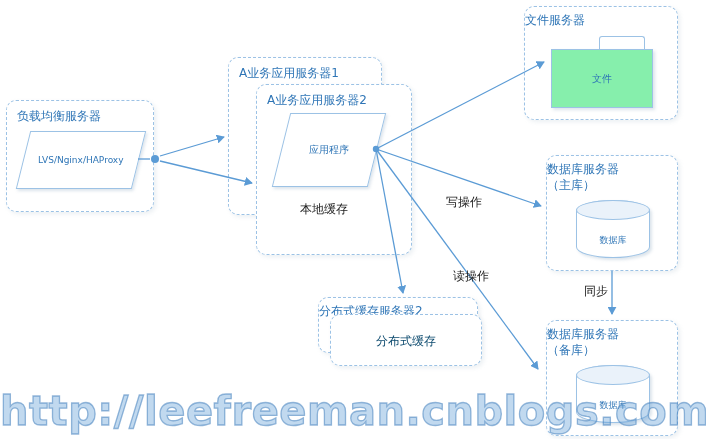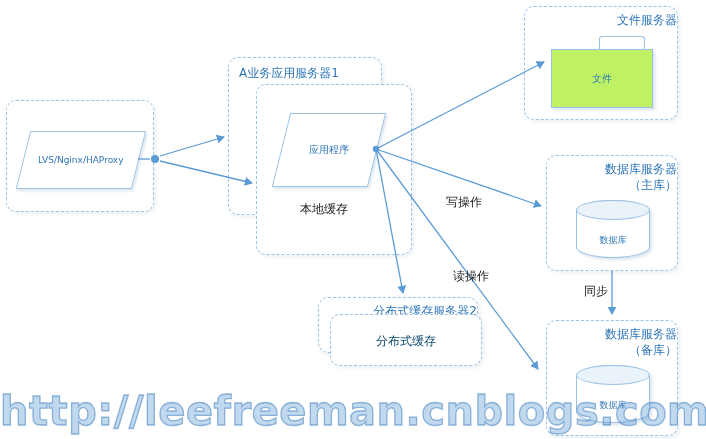--- a/index.html
+++ b/index.html
@@ -6,38 +6,38 @@
   .canvas {
     position:relative; width:706px; height:439px; background:#ffffff;
     overflow:hidden; font-family:"DejaVu Sans","Liberation Sans",sans-serif;
   }
   .dashed-box {
     position:absolute; box-sizing:border-box; background:#ffffff;
     border:1px dashed #9CC2E5; border-radius:10px; z-index:1;
     box-shadow:2px 2px 4px rgba(150,170,190,0.18);
   }
   .title-tl { position:absolute; top:7px; left:10px; color:#2E75B6; font-size:12px; white-space:nowrap; }
-  .title-c  { position:absolute; top:6px; left:0; width:100%; text-align:right; color:#2E75B6; font-size:12px; line-height:1.3; }
+  .title-c  { position:absolute; top:6px; left:0; width:100%; text-align:left; color:#2E75B6; font-size:12px; line-height:1.3; }
   .para {
     position:absolute; box-sizing:border-box; background:#ffffff;
     border:1px solid #9CC2E5; transform:skewX(-14deg);
     box-shadow:2px 2px 3px rgba(120,150,180,0.25);
     display:flex; align-items:center; justify-content:center;
   }
   .para > span { transform:skewX(14deg); color:#2E75B6; text-align:center; }
   .black-label { position:absolute; color:#1a1a1a; font-size:12px; z-index:6; white-space:nowrap; }
   
   .folder { position:absolute; }
   .folder-tab {
     position:absolute; top:0; left:48px; width:46px; height:14px; box-sizing:border-box;
     border:1px solid #9CC2E5; border-bottom:none; background:#ffffff; border-radius:3px 3px 0 0;
   }
   .folder-body {
     position:absolute; top:13px; left:0; width:102px; height:59px; box-sizing:border-box;
-    border:1px solid #9CC2E5; background:#bef264;
+    border:1px solid #9CC2E5; background:#86efac;
     box-shadow:2px 2px 3px rgba(120,150,180,0.25);
     display:flex; align-items:center; justify-content:center;
   }
   .folder-body > span { color:#2E75B6; font-size:10px; }
   
   .cyl {
     position:absolute; box-sizing:border-box; width:74px; height:58px;
     background:#ffffff; border:1px solid #9CC2E5; border-radius:37px / 11px;
     box-shadow:2px 2px 3px rgba(120,150,180,0.25);
   }
@@ -58,30 +58,32 @@
     color:rgba(91,155,213,0.38); -webkit-text-stroke:1.3px rgba(70,130,190,0.55);
     pointer-events:none; white-space:nowrap;
   }
 </style>
 </head>
 <body>
 
 <div class="canvas">
 
   <div class="dashed-box" style="left:6px; top:100px; width:148px; height:112px;">
+    <span class="title-tl">负载均衡服务器</span>
     <div class="para" style="left:16px; top:30px; width:116px; height:58px;">
       <span style="font-size:9px;">LVS/Nginx/HAProxy</span>
     </div>
   </div>
 
   <div class="dashed-box" style="left:228px; top:57px; width:154px; height:158px;">
     <span class="title-tl">A业务应用服务器1</span>
   </div>
 
   <div class="dashed-box" style="left:256px; top:84px; width:156px; height:171px;">
+    <span class="title-tl">A业务应用服务器2</span>
     <div class="para" style="left:24px; top:28px; width:96px; height:74px;">
       <span style="font-size:10px;">应用程序</span>
     </div>
     <div style="position:absolute; left:12px; top:116px; width:110px; text-align:center; color:#1a1a1a; font-size:12px;">本地缓存</div>
   </div>
 
   <div class="dashed-box" style="left:524px; top:6px; width:154px; height:114px;">
     <span class="title-c">文件服务器</span>
     <div class="folder" style="left:26px; top:29px; width:102px; height:72px;">
       <div class="folder-tab"></div>

